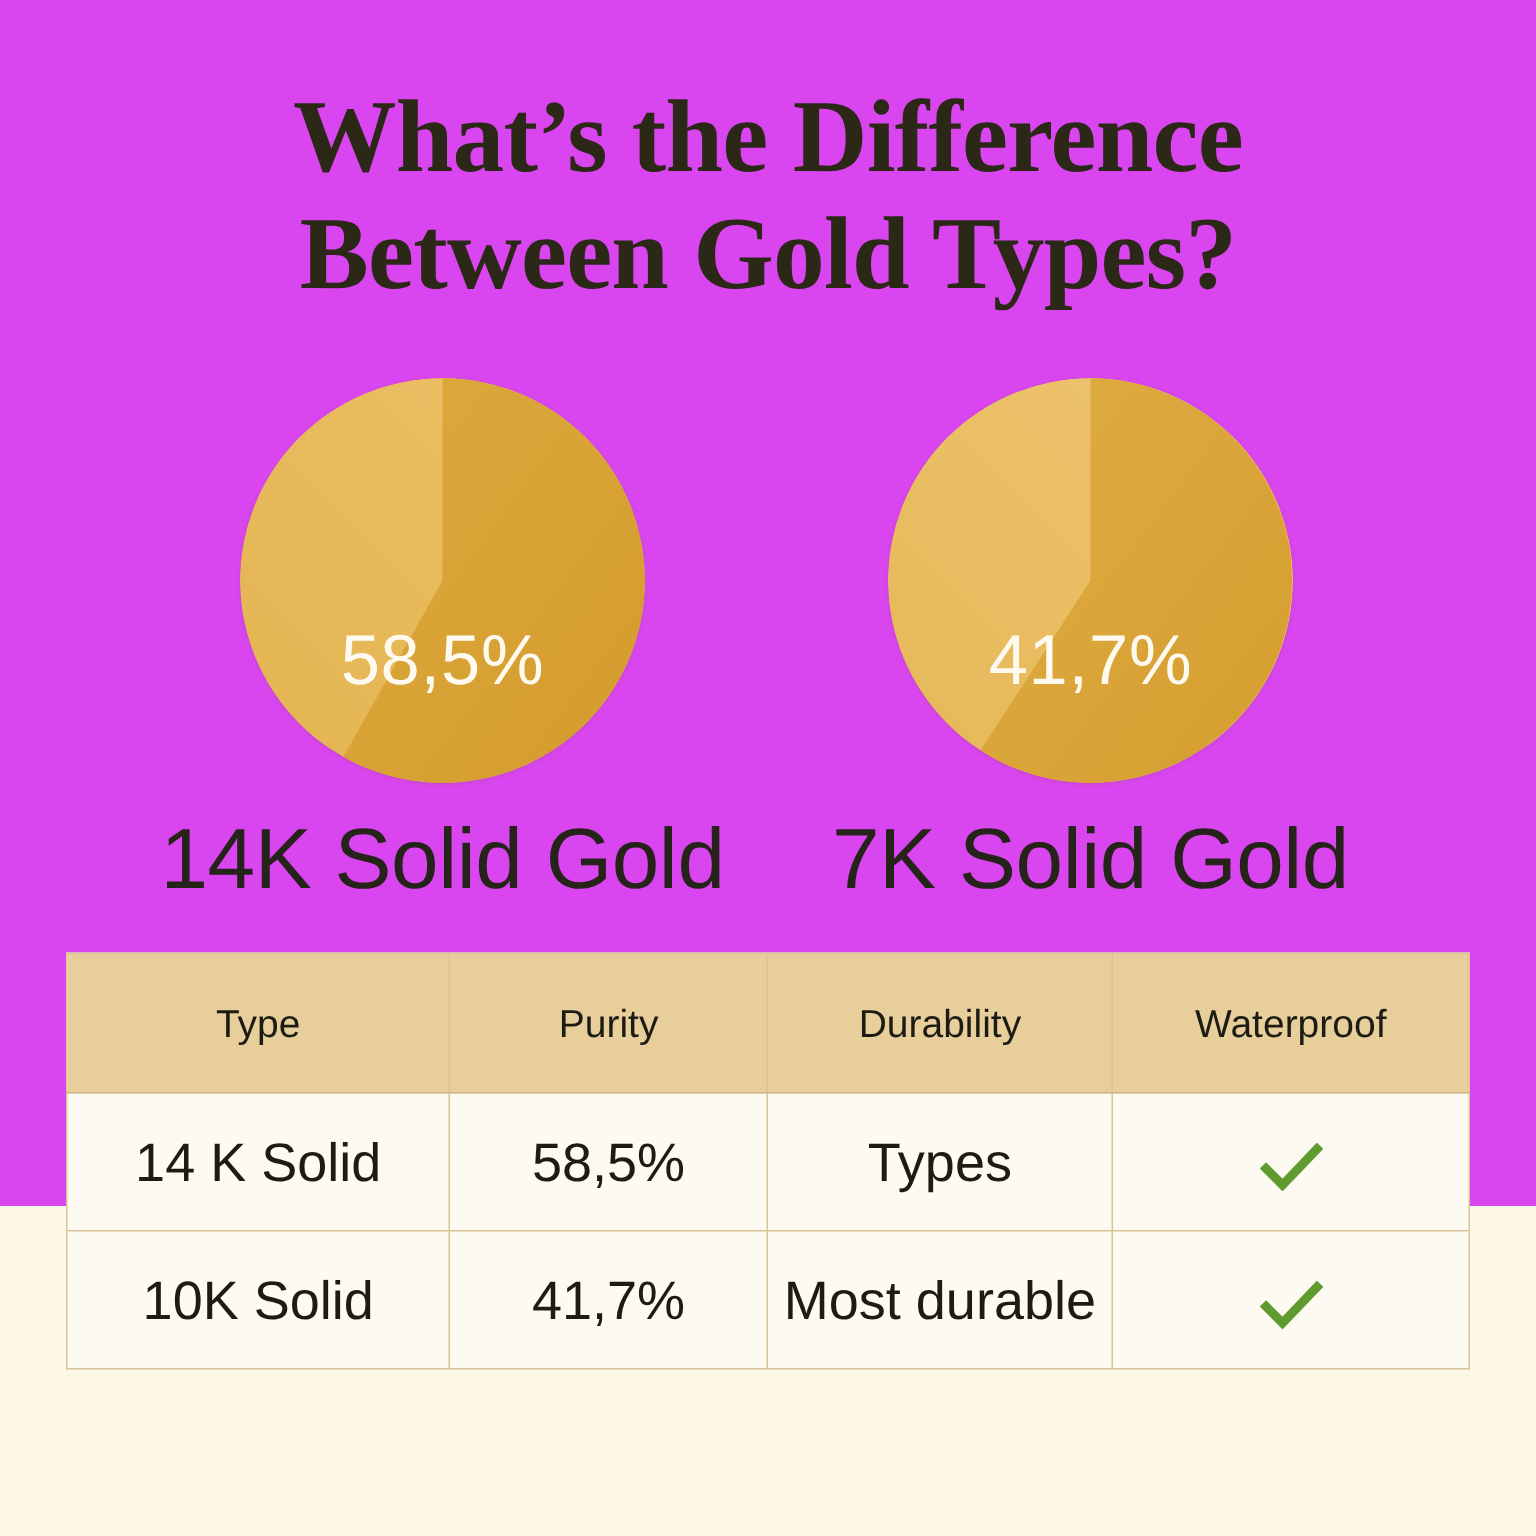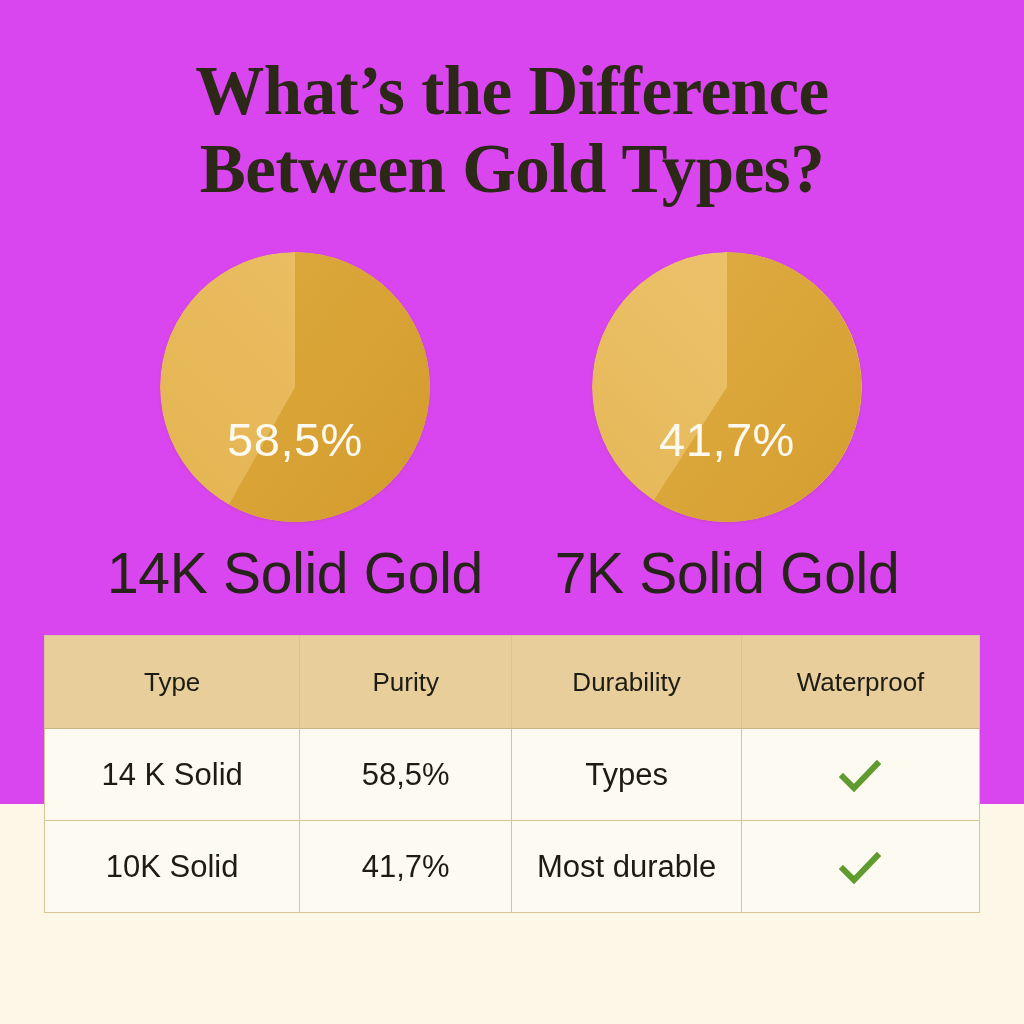--- a/index.html
+++ b/index.html
@@ -113,21 +113,21 @@
     color: #1d1c14;
   }
   .table thead th {
     background: #e8ce9b;
     font-size: 26px;
     height: 92px;
     border-bottom: 1px solid #cdb583;
   }
   .table tbody td {
     background: #fdfaf1;
-    font-size: 31px;
+    font-size: 36px;
   }
   .col-type  { width: 256px; }
   .col-pur   { width: 212px; }
   .col-dur   { width: 230px; }
   .col-water { width: 238px; }
 
   .check-icon {
     display: inline-block;
     width: 42px;
     height: 32px;

